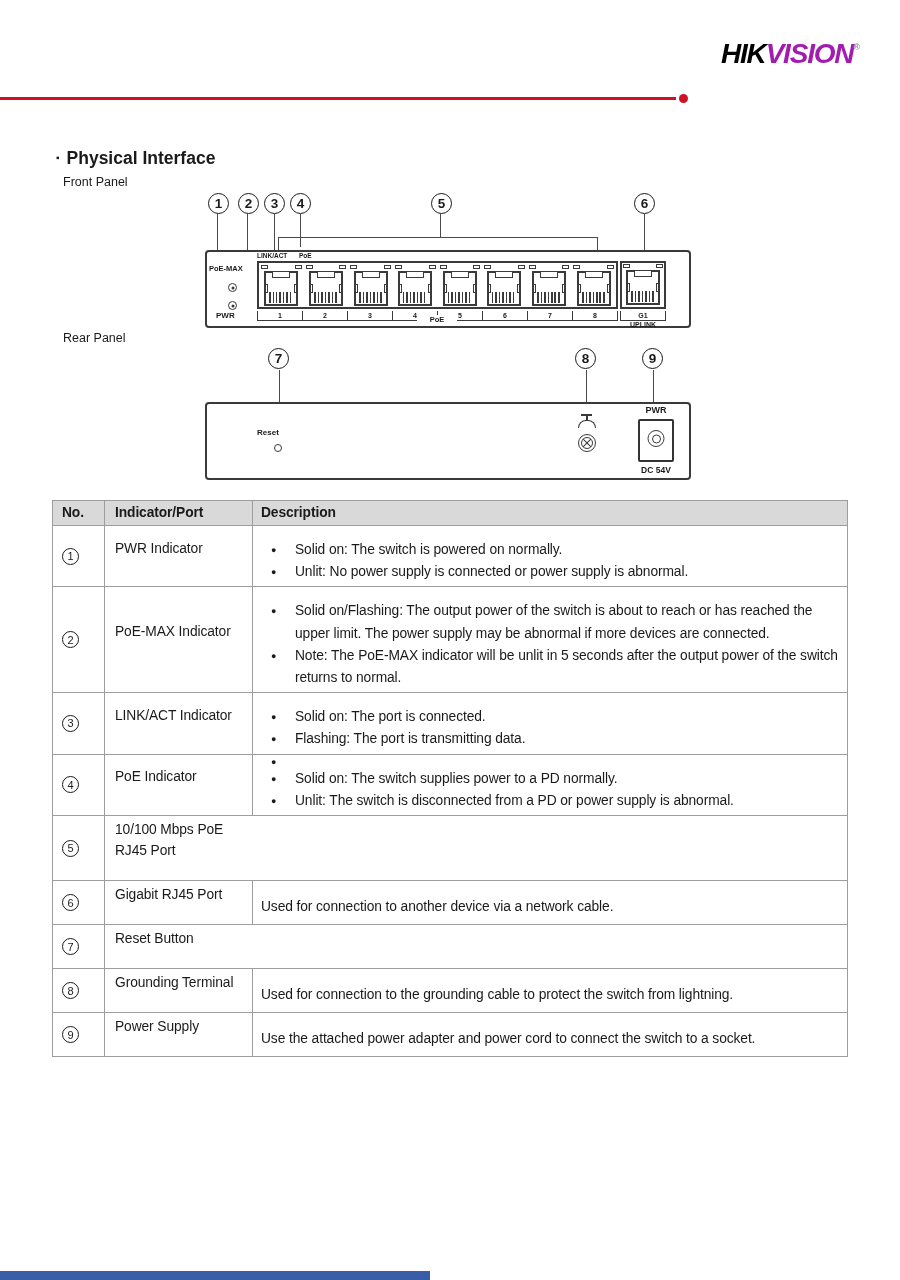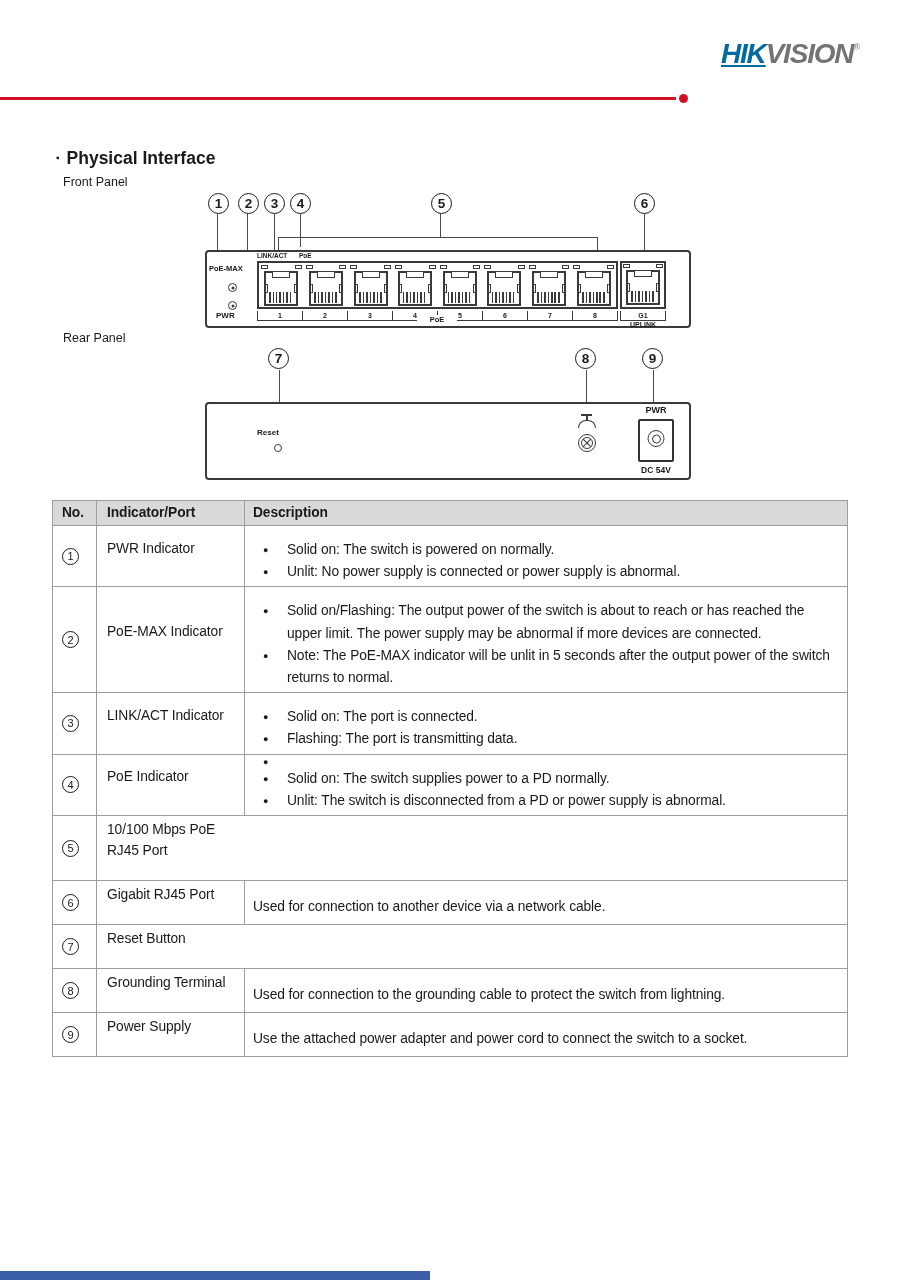--- a/index.html
+++ b/index.html
@@ -5,22 +5,22 @@
   * { box-sizing: border-box; margin: 0; padding: 0; }
   html,body { background:#e8e8e8; }
   .page {
     position: relative; width: 900px; height: 1280px; margin: 0 auto;
     background: #ffffff; overflow: hidden;
     font-family: "Liberation Sans", sans-serif; color: #1a1a1a;
   }
   
   .logo { position:absolute; top:38px; left:698px; width:162px; text-align:right;
           font-style:italic; font-weight:bold; font-size:28px; letter-spacing:-1.2px; white-space:nowrap; }
-  .logo .hik { color:#0369a1;text-decoration:underline; }
-  .logo .vision { color:#737373; }
+  .logo .hik { color:#000000; }
+  .logo .vision { color:#a21caf; }
   .logo .reg { font-size:9px; vertical-align:13px; letter-spacing:0; color:#8e9193; }
   .red-line { position:absolute; left:0; top:97px; width:676px; height:3px; background:#ce1126; }
   .red-dot  { position:absolute; left:679px; top:94px; width:9px; height:9px; border-radius:50%; background:#ce1126; }
 
   
   .section-title { position:absolute; left:56px; top:148px; font-size:17.5px; font-weight:bold;
                    display:flex; align-items:center; gap:7px; }
   .section-title .sq { font-size:10px; line-height:1; position:relative; top:-1px; }
   .panel-label { position:absolute; font-size:12.5px; }
   .front-label { left:63px; top:175px; }
@@ -91,21 +91,21 @@
   .dc-label { left:632px; top:465px; width:48px; text-align:center; font-size:8.5px; font-weight:bold; }
 
   
   .ptable { position:absolute; left:52px; top:500px; width:796px; border:1px solid #9d9d9d;
             font-size:13.8px; letter-spacing:-0.1px; background:#fff; }
   .trow { display:flex; border-bottom:1px solid #9d9d9d; }
   .trow:last-child { border-bottom:none; }
   .trow.thead { background:#d9d9d9; font-weight:bold; }
   .tc { border-right:1px solid #9d9d9d; }
   .tc:last-child { border-right:none; }
-  .tc.no   { width:44px; display:flex; align-items:center; padding-left:9px; }
+  .tc.no   { width:52px; display:flex; align-items:center; padding-left:9px; }
   .tc.name { width:148px; display:flex; flex-direction:column; justify-content:center;
              padding:3px 4px 19px 10px; line-height:21px; }
   .tc.desc { flex:1; display:flex; flex-direction:column; justify-content:center;
              padding:13px 6px 3px 0; line-height:22.2px; }
   .thead .tc { padding-top:3px; padding-bottom:3px; line-height:18px; }
   .thead .tc.no { padding-left:9px; align-items:flex-start; flex-direction:column; justify-content:center; }
   .thead .tc.desc { padding-left:8px; }
   .num-circle { width:17px; height:17px; border:1.1px solid #1a1a1a; border-radius:50%;
                 display:flex; align-items:center; justify-content:center; font-size:11px; flex:none; }
   .desc-item { position:relative; padding-left:42px; }

